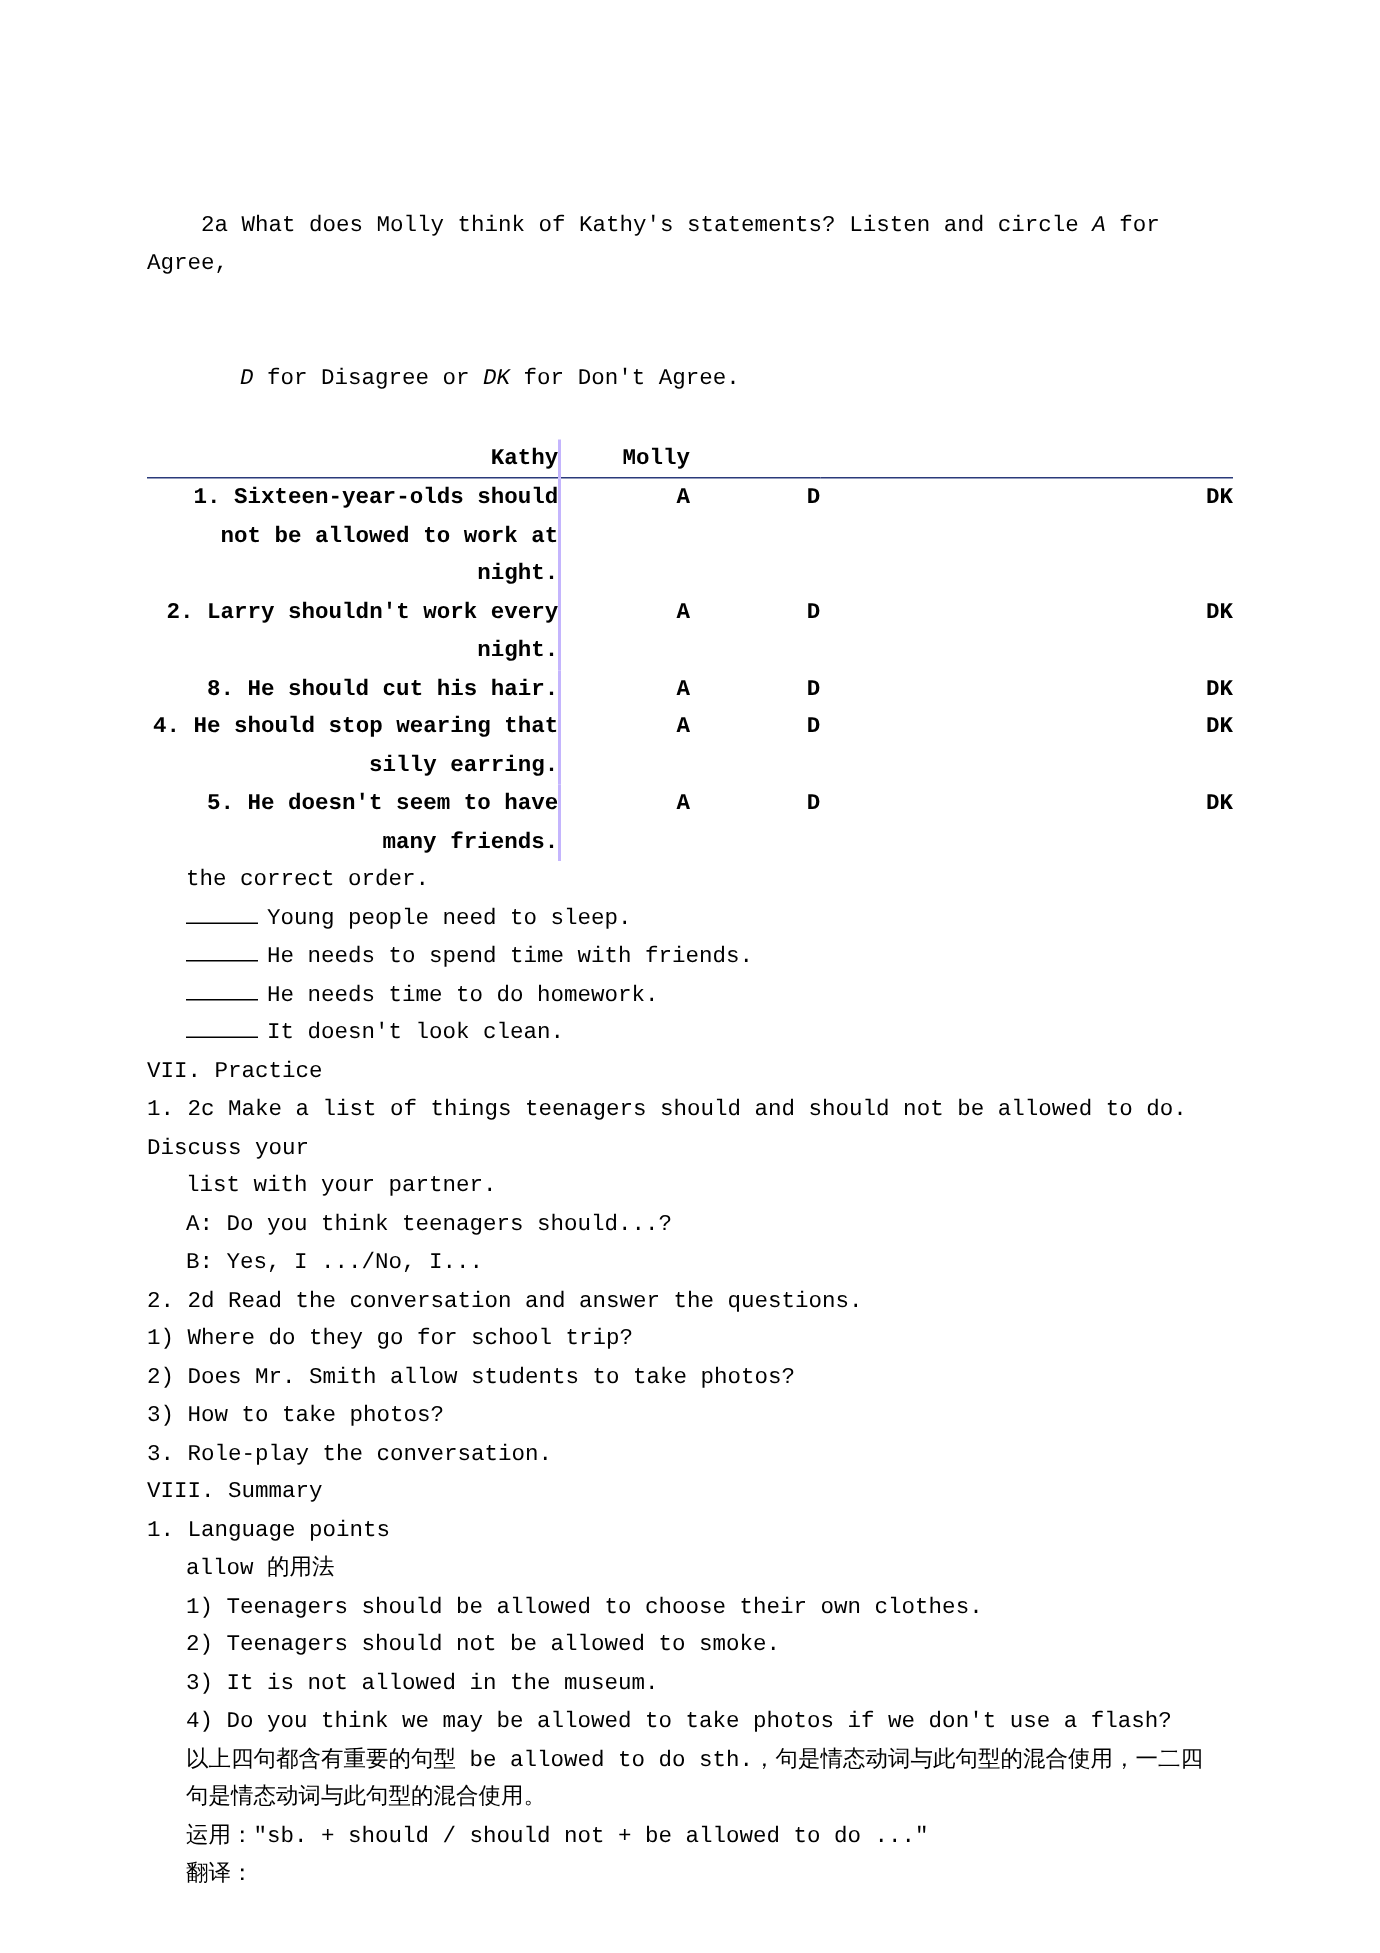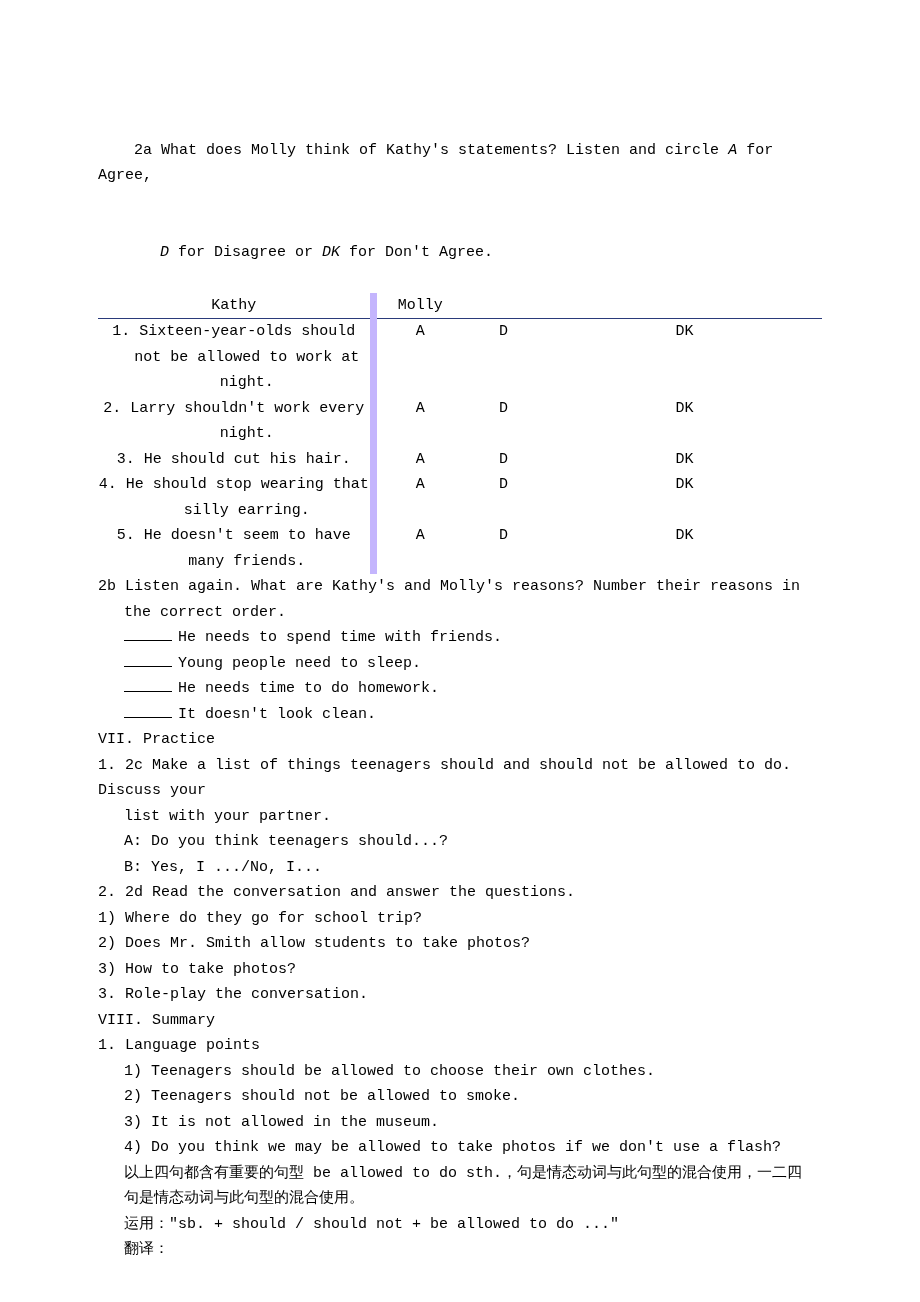--- a/index.html
+++ b/index.html
@@ -19,31 +19,31 @@
   }
   .italic { font-style: italic; }
   .indent-1 { padding-left: 26px; }
   .line { white-space: pre-wrap; }
   table.listen {
     border-collapse: collapse;
     width: 100%;
     margin-top: 2px;
   }
   table.listen th, table.listen td {
-    text-align: center;
+    text-align: right;
     vertical-align: top;
     padding: 0;
-    font-weight: normal;
+    font-weight: bold;
   }
   table.listen .kcol { width: 38%; }
   table.listen .a { width: 12%; }
   table.listen .d { width: 12%; }
   table.listen .dk { width: 38%; }
   .hr-row td, .hr-row th { border-bottom: 1px solid #2a3a7a; }
-  .vline { border-left: 7px solid #c4b5fd; padding-left: 4px !important; }
+  .vline { border-left: 2px solid #c4b5fd; padding-left: 4px !important; }
   .blank {
     display: inline-block;
     width: 48px;
     border-bottom: 1px solid #000;
     vertical-align: baseline;
     margin-right: 6px;
   }
   .hang-kathy { padding-left: 26px; text-indent: -26px; display: block; }
   .row-pad td { padding-top: 0px; padding-bottom: 0px; }
 </style>
@@ -84,21 +84,21 @@
     <tr class="row-pad">
       <td>
             <span class="hang-kathy">2. Larry shouldn't work every night.</span>
           </td>
       <td class="vline">A</td>
       <td>D</td>
       <td>DK</td>
     </tr>
     <tr class="row-pad">
       <td>
-            <span class="hang-kathy">3. He should cut his hair.</span>
+            <span class="hang-kathy">8. He should cut his hair.</span>
           </td>
       <td class="vline">A</td>
       <td>D</td>
       <td>DK</td>
     </tr>
     <tr class="row-pad">
       <td>
             <span class="hang-kathy">4. He should stop wearing that silly earring.</span>
           </td>
       <td class="vline">A</td>
@@ -109,40 +109,40 @@
       <td>
             <span class="hang-kathy">5. He doesn't seem to have many friends.</span>
           </td>
       <td class="vline">A</td>
       <td>D</td>
       <td>DK</td>
     </tr>
   </tbody>
     </table>
 
-  <div class="line">2b Listen again. What are Kathy's and Molly's reasons? Number their reasons in</div>
   <div class="line indent-1">the correct order.</div>
+  <div class="line indent-1"><span class="blank"></span><span>Young people need to sleep.</span></div>
   <div class="line indent-1"><span class="blank"></span><span>He needs to spend time with friends.</span></div>
-  <div class="line indent-1"><span class="blank"></span><span>Young people need to sleep.</span></div>
   <div class="line indent-1"><span class="blank"></span><span>He needs time to do homework.</span></div>
   <div class="line indent-1"><span class="blank"></span><span>It doesn't look clean.</span></div>
 
   <div class="line">VII. Practice</div>
   <div class="line">1. 2c Make a list of things teenagers should and should not be allowed to do. Discuss your</div>
   <div class="line indent-1">list with your partner.</div>
   <div class="line indent-1">A: Do you think teenagers should...?</div>
   <div class="line indent-1">B: Yes, I .../No, I...</div>
   <div class="line">2. 2d Read the conversation and answer the questions.</div>
   <div class="line">1) Where do they go for school trip?</div>
   <div class="line">2) Does Mr. Smith allow students to take photos?</div>
   <div class="line">3) How to take photos?</div>
   <div class="line">3. Role-play the conversation.</div>
 
   <div class="line">VIII. Summary</div>
   <div class="line">1. Language points</div>
+  <div class="line indent-1">allow 的用法</div>
   <div class="line indent-1">1) Teenagers should be allowed to choose their own clothes.</div>
   <div class="line indent-1">2) Teenagers should not be allowed to smoke.</div>
   <div class="line indent-1">3) It is not allowed in the museum.</div>
   <div class="line indent-1">4) Do you think we may be allowed to take photos if we don't use a flash?</div>
   <div class="line indent-1">以上四句都含有重要的句型 be allowed to do sth.，句是情态动词与此句型的混合使用，一二四</div>
   <div class="line indent-1">句是情态动词与此句型的混合使用。</div>
   <div class="line indent-1">运用："sb. + should / should not + be allowed to do ..."</div>
   <div class="line indent-1">翻译：</div>
 
 </div>

